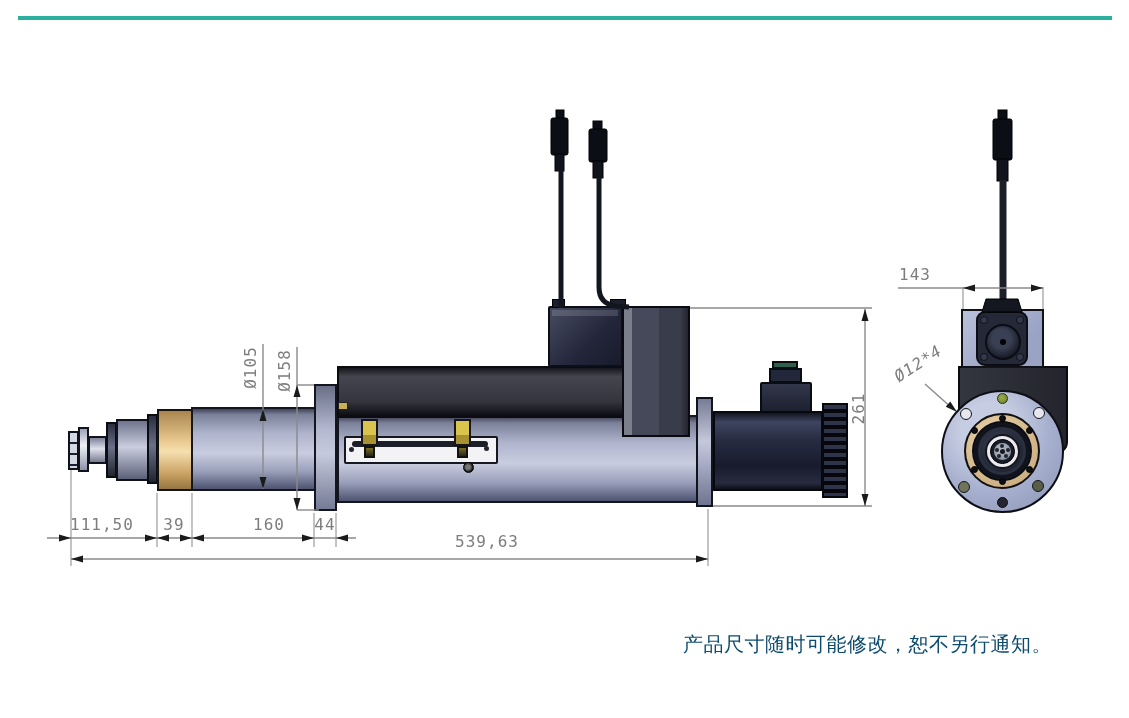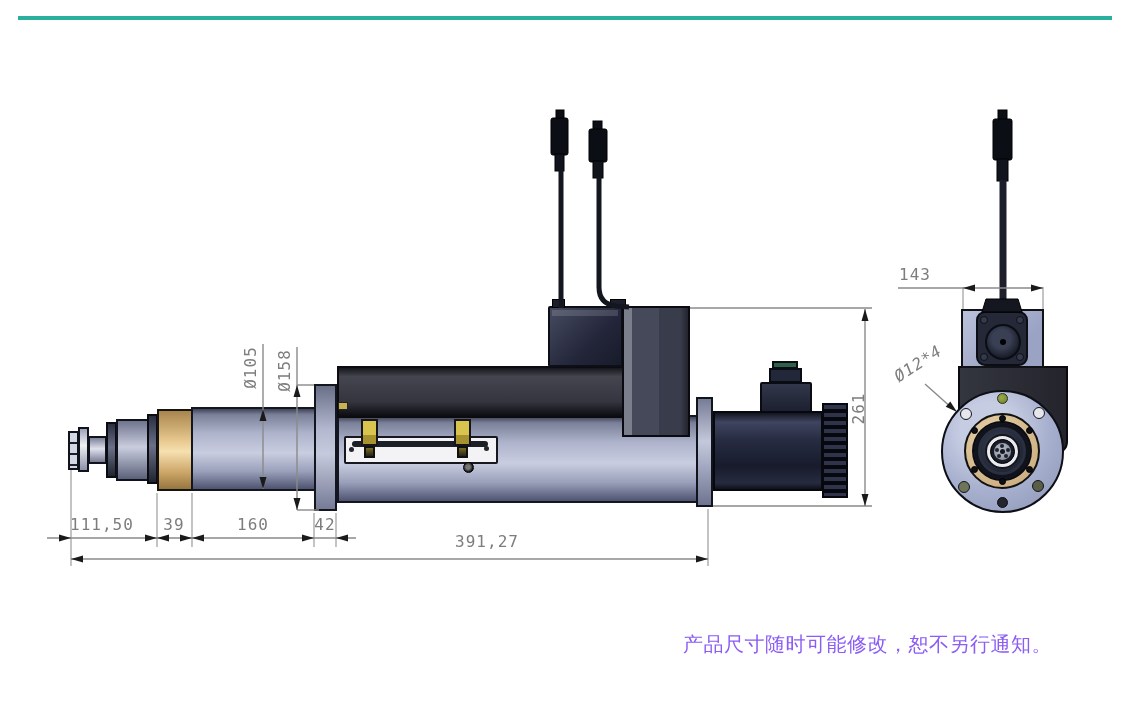--- a/index.html
+++ b/index.html
@@ -197,24 +197,24 @@
       <polygon points="865,309 861.5,321 868.5,321"></polygon>
       <polygon points="865,506 861.5,494 868.5,494"></polygon>
       <polygon points="963,288 975,284.5 975,291.5"></polygon>
       <polygon points="1043,288 1031,284.5 1031,291.5"></polygon>
       <polygon points="957,412 945.7,406.7 950.3,401.5"></polygon>
     </g>
   </svg>
 
   <div class="dimtext" style="left:70px;top:516px;width:60px;">111,50</div>
   <div class="dimtext" style="left:159px;top:516px;width:30px;">39</div>
-  <div class="dimtext" style="left:228px;top:516px;width:50px;">160</div>
-  <div class="dimtext" style="left:310px;top:516px;width:30px;">42</div>
-  <div class="dimtext" style="left:452px;top:533px;width:70px;">391,27</div>
+  <div class="dimtext" style="left:244px;top:516px;width:50px;">160</div>
+  <div class="dimtext" style="left:310px;top:516px;width:30px;">44</div>
+  <div class="dimtext" style="left:452px;top:533px;width:70px;">539,63</div>
   <div class="dimtext vtext" style="left:218px;top:359px;width:64px;">Ø105</div>
   <div class="dimtext vtext" style="left:252px;top:362px;width:64px;">Ø158</div>
   <div class="dimtext vtext" style="left:836px;top:400px;width:44px;">261</div>
   <div class="dimtext" style="left:897px;top:266px;width:36px;">143</div>
   <div class="dimtext" style="left:884px;top:355px;width:68px;font-style:italic;transform:rotate(-33deg);">Ø12*4</div>
 
   <div style="position:absolute;left:683px;top:631px;font-size:20px;letter-spacing:0.5px;
-              color:#8b5cf6;font-family:Liberation Serif, serif;white-space:nowrap;">产品尺寸随时可能修改，恕不另行通知。</div>
+              color:#0c4a6e;font-family:Liberation Serif, serif;white-space:nowrap;">产品尺寸随时可能修改，恕不另行通知。</div>
 </div>
 
 </body></html>

